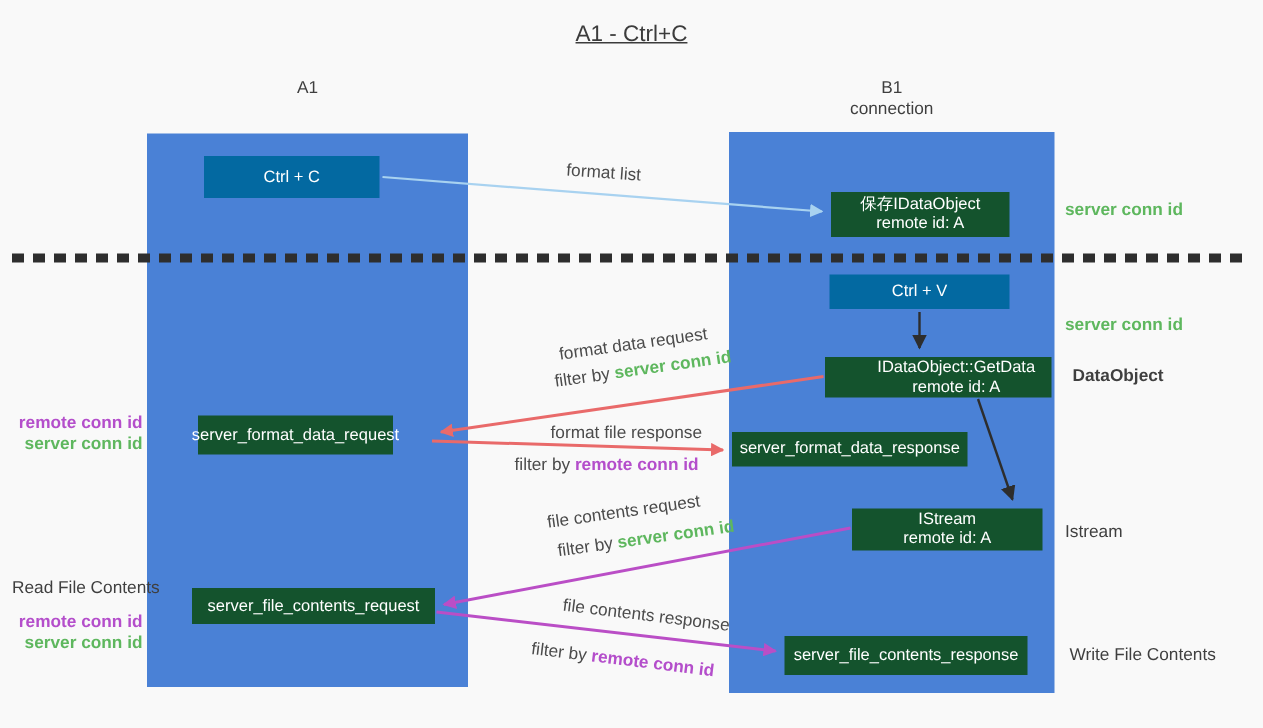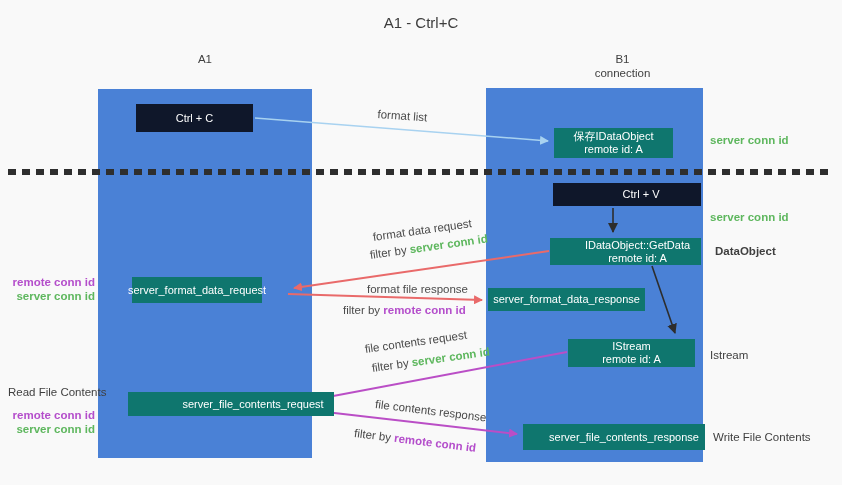--- a/index.html
+++ b/index.html
@@ -3,42 +3,42 @@
 <meta charset="utf-8">
 <style>
   html,body{margin:0;padding:0;background:#f9f9f9;}
   .stage{
     position:relative;width:842px;height:485px;overflow:hidden;
     background:#f9f9f9;
     font-family:"Liberation Sans", sans-serif;
     color:#3f3f3f;
   }
   .abs{position:absolute;}
-  .title{left:0;right:0;top:13px;text-align:center;font-size:15px;line-height:19px;color:#3c3c3c;}
+  .title{left:0;right:0;top:13px;text-align:center;font-size:15px;line-height:19px;color:#3c3c3c;text-decoration:underline;}
   .lane{background:#4a81d6;}
   .lane-a1{left:98px;top:89px;width:214px;height:369px;}
   .lane-b1{left:486px;top:88px;width:217px;height:374px;}
   .lane-header{text-align:center;font-size:11.5px;line-height:13.5px;color:#3f3f3f;}
   .lane-header-a1{left:98px;top:53px;width:214px;}
-  .lane-header-b1{left:514px;top:53px;width:217px;}
+  .lane-header-b1{left:486px;top:53px;width:217px;}
   .dashes{left:8px;top:169px;width:826px;height:6px;
     background:repeating-linear-gradient(90deg,#2e2e2e 0 8px,rgba(0,0,0,0) 8px 14px);}
   .node{display:flex;flex-direction:column;align-items:center;justify-content:center;
     color:#ffffff;font-size:11px;line-height:13px;text-align:center;white-space:nowrap;}
-  .green{background:#0f172a;}
-  .orange{background:#0f766e;}
+  .green{background:#0369a1;}
+  .orange{background:#14532d;}
   .n-ctrl-c{left:136px;top:104px;width:117px;height:28px;}
   .n-save{left:554px;top:128px;width:119px;height:30px;}
-  .n-ctrl-v{left:553px;top:183px;width:120px;height:23px;padding-left:28px;}
+  .n-ctrl-v{left:553px;top:183px;width:120px;height:23px;}
   .n-getdata{left:550px;top:238px;width:127px;height:27px;padding-left:24px;}
   .n-fmt-req{left:132px;top:277px;width:130px;height:26px;}
   .n-fmt-resp{left:488px;top:288px;width:157px;height:23px;}
   .n-istream{left:568px;top:339px;width:127px;height:28px;}
-  .n-file-req{left:128px;top:392px;width:162px;height:24px;padding-left:44px;}
-  .n-file-resp{left:523px;top:424px;width:162px;height:26px;padding-left:20px;}
+  .n-file-req{left:128px;top:392px;width:162px;height:24px;}
+  .n-file-resp{left:523px;top:424px;width:162px;height:26px;}
   .edge-label{font-size:11.5px;color:#4b4b4b;white-space:nowrap;transform-origin:0 0;}
   .kw-green{color:#5eb75e;font-weight:bold;}
   .kw-purple{color:#b44ecb;font-weight:bold;}
   .ann{font-size:11.5px;line-height:13.5px;white-space:nowrap;}
   .ann-bold{font-weight:bold;}
   .ann-left{width:86px;text-align:right;}
   svg.arrows{left:0;top:0;width:842px;height:485px;pointer-events:none;}
   .s-blue{stroke:#a8d2f0;stroke-width:1.5;}
   .s-red{stroke:#e96a6a;stroke-width:2;}
   .s-mag{stroke:#ba4ec6;stroke-width:2;}

